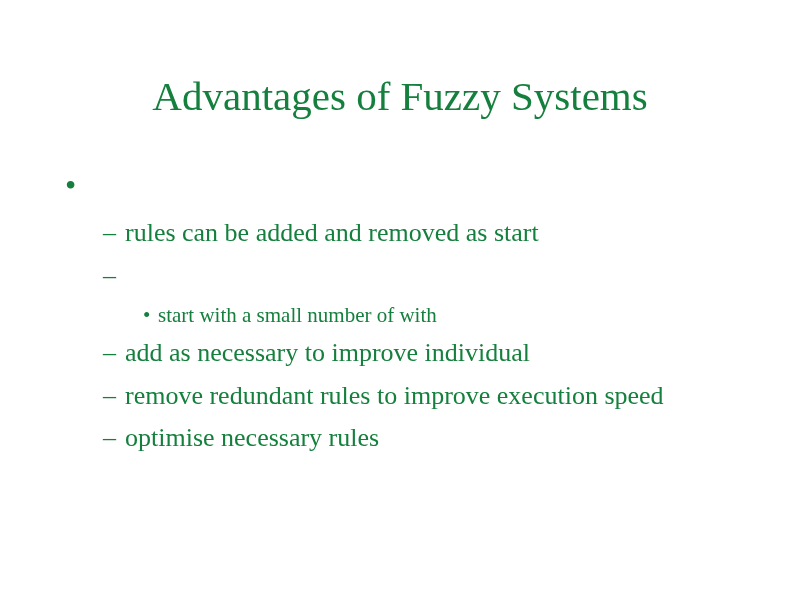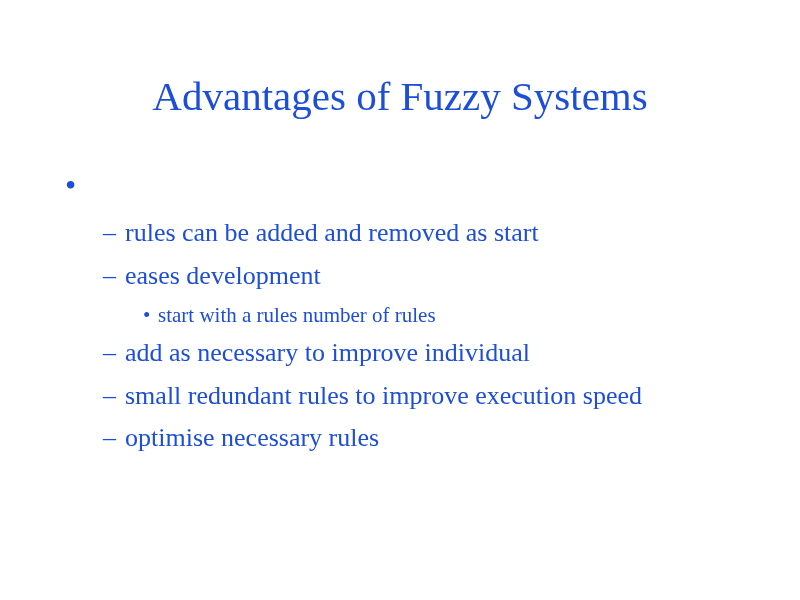--- a/index.html
+++ b/index.html
@@ -5,21 +5,21 @@
   html, body {
     margin: 0;
     padding: 0;
     background: #ffffff;
   }
   .slide {
     position: relative;
     width: 800px;
     height: 600px;
     background: #ffffff;
-    color: #1d4ed8;
+    color: #15803d;
     font-family: "Liberation Serif", "DejaVu Serif", serif;
     overflow: hidden;
   }
   .title {
     position: absolute;
     top: 74px;
     left: 0;
     width: 800px;
     margin: 0;
     text-align: center;
@@ -63,36 +63,35 @@
     <span class="marker">•</span>
   </div>
 
   <div class="line l2 b1">
     <span class="marker">–</span>
     <span class="text">rules can be added and removed as start</span>
   </div>
 
   <div class="line l2 b2">
     <span class="marker">–</span>
-    <span class="text">eases development</span>
   </div>
 
   <div class="line l3 b3">
     <span class="marker">•</span>
-    <span class="text">start with a rules number of rules</span>
+    <span class="text">start with a small number of with</span>
   </div>
 
   <div class="line l2 b4">
     <span class="marker">–</span>
     <span class="text">add as necessary to improve individual</span>
   </div>
 
   <div class="line l2 b5">
     <span class="marker">–</span>
-    <span class="text">small redundant rules to improve execution speed</span>
+    <span class="text">remove redundant rules to improve execution speed</span>
   </div>
 
   <div class="line l2 b6">
     <span class="marker">–</span>
     <span class="text">optimise necessary rules</span>
   </div>
 
 </div>
 
 </body></html>

